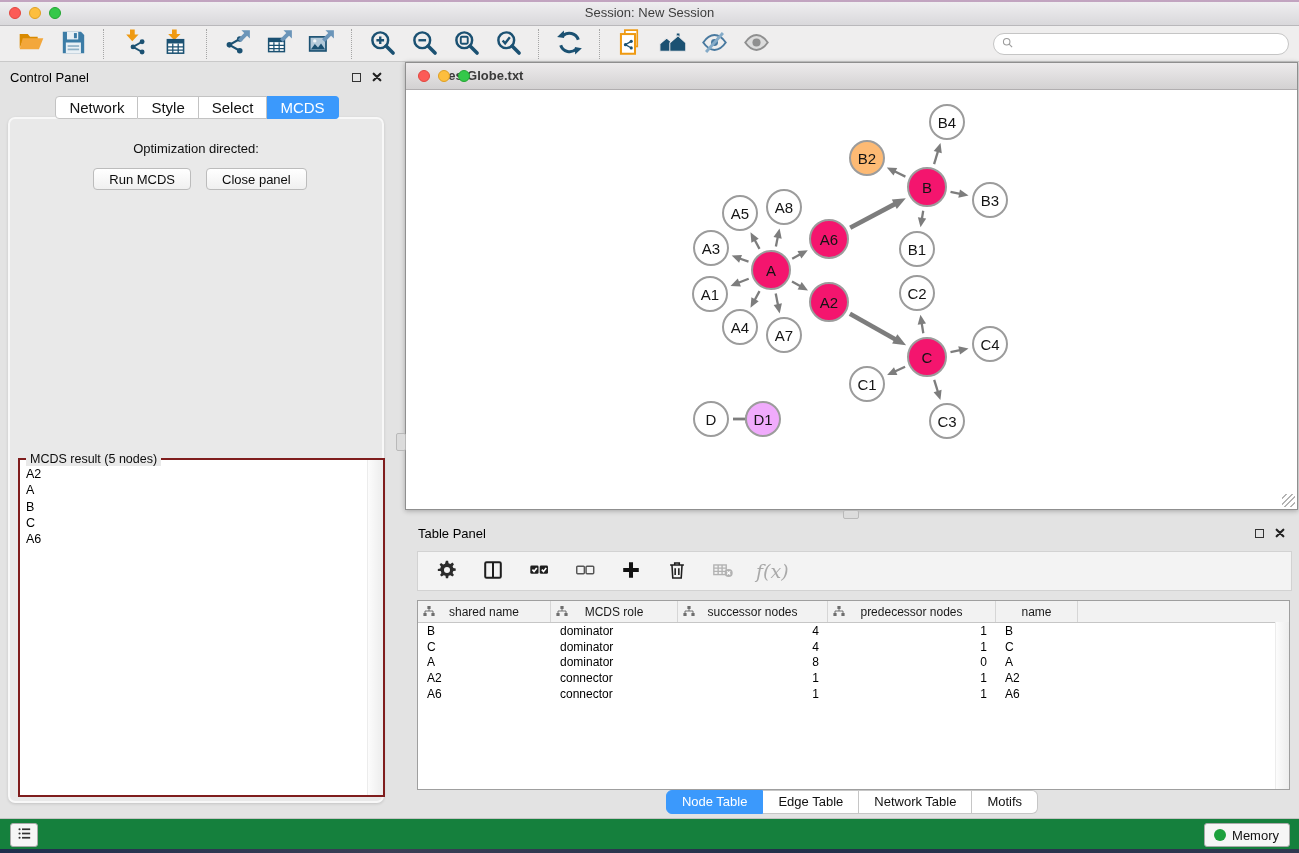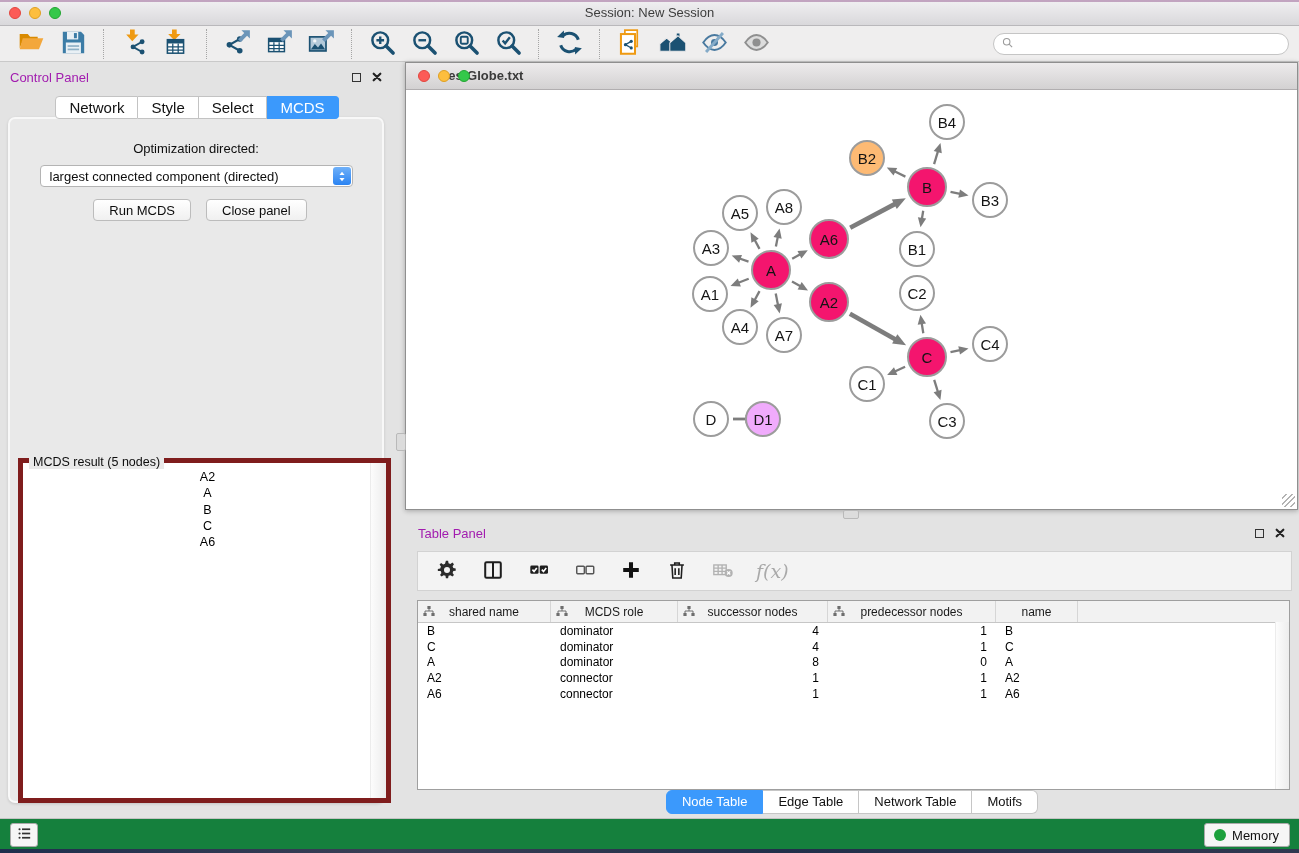--- a/index.html
+++ b/index.html
@@ -22,42 +22,42 @@
   .tb-btn svg{width:27px;height:27px;}
   .tb-sep{width:0;height:30px;border-left:1px dotted #a5a5a5;margin:0 9px;}
   .tb-search{margin-left:auto;width:296px;height:22px;border:1px solid #c5c5c5;border-radius:12px;
       background:#fff;display:flex;align-items:center;padding:0 7px;box-sizing:border-box;}
   .tb-search svg{width:13px;height:13px;flex:0 0 auto;}
   .tb-search input{border:none;outline:none;flex:1;font-size:12px;background:transparent;margin-left:4px;}
   
   .workspace{position:absolute;top:62px;left:0;width:1299px;height:756px;background:#e3e3e3;}
   
   .control-panel{position:absolute;left:0;top:0;width:394px;height:756px;}
-  .panel-title{position:absolute;left:10px;top:8px;font-size:13px;color:#a21caf;}
+  .panel-title{position:absolute;left:10px;top:8px;font-size:13px;color:#000000;}
   .panel-controls{position:absolute;right:12px;top:10px;display:flex;gap:11px;align-items:center;}
   .float-glyph{width:9px;height:9px;border:1.5px solid #333;box-sizing:border-box;}
   .close-glyph svg{width:10px;height:10px;display:block;}
   .ctabs{position:absolute;left:0;right:0;top:34px;display:flex;justify-content:center;z-index:2;}
   .ctab{height:21px;line-height:21px;padding:0 13px;background:#fff;border:1px solid #c3c3c3;border-left:none;
       font-size:15px;color:#111;cursor:default;}
   .ctab:first-child{border-left:1px solid #c3c3c3;border-radius:4px 0 0 4px;}
   .ctab:last-child{border-radius:0 4px 4px 0;}
   .ctab.active{background:#3b99fc;border-color:#3b99fc;color:#fff;}
   .cbox{position:absolute;left:8px;right:10px;top:55px;bottom:15px;background:#e9e9e9;
       border:2px solid #f8f8f8;border-radius:7px;box-shadow:0 1px 3px rgba(0,0,0,.14);}
   .opt-label{margin-top:22px;text-align:center;font-size:13px;color:#0e0e0e;}
   .opt-select{position:relative;margin:9px auto 0;width:313px;height:22px;background:#fff;border:1px solid #b4b4b4;
       border-radius:4px;font-size:13px;line-height:21px;padding-left:9px;box-sizing:border-box;color:#0d0d0d;}
   .opt-cap{position:absolute;right:1px;top:1px;width:18px;height:18px;border-radius:3px;
       background:linear-gradient(#70b1f9,#2a83f2);display:flex;align-items:center;justify-content:center;}
   .opt-cap svg{width:8px;height:13px;}
   .btn-row{display:flex;justify-content:center;gap:15px;margin-top:12px;margin-left:8px;}
   .push-btn{height:22px;padding:0 15px;background:linear-gradient(#ffffff,#f0f0f0);border:1px solid #bcbcbc;
       border-radius:4px;font-size:13px;color:#0d0d0d;font-family:"Liberation Sans",sans-serif;}
-  .result-box{position:absolute;left:18px;top:396px;width:363px;height:335px;background:#fff;border:5px solid #7f1d1d;text-align:center;}
+  .result-box{position:absolute;left:18px;top:396px;width:363px;height:335px;background:#fff;border:2px solid #7f1d1d;}
   .result-legend{position:absolute;top:-8px;left:6px;background:#e9e9e9;padding:0 4px;font-size:12.5px;color:#0d0d0d;}
   .result-list{padding:6px 0 0 6px;font-size:12.5px;line-height:16.3px;color:#000;}
   .result-scroll{position:absolute;right:0;top:0;bottom:0;width:15px;
       background:linear-gradient(to right,#fcfcfc,#ececec);border-left:1px solid #ececec;}
   
   .network-window{position:absolute;left:405px;top:0;width:893px;height:448px;background:#fff;
       border:1px solid #8f8f8f;box-sizing:border-box;box-shadow:0 1px 5px rgba(0,0,0,.28);}
   .nw-titlebar{height:26px;background:linear-gradient(#edebec,#d3d1d2);border-bottom:1px solid #b1aeb0;position:relative;}
   .nw-title{text-align:left;line-height:26px;font-size:13px;font-weight:600;color:#3a3a3a;padding-left:38px;}
   .nw-canvas{position:absolute;top:27px;left:0;right:0;bottom:0;background:#fff;overflow:hidden;}
@@ -286,29 +286,20 @@
         </div>
     </div>
     <div class="ctabs" id="control-tabs">
         <div class="ctab">Network</div>
         <div class="ctab">Style</div>
         <div class="ctab">Select</div>
         <div class="ctab active">MCDS</div>
       </div>
     <div class="cbox">
       <div class="opt-label">Optimization directed:</div>
-      <div class="opt-select">
-        <span>largest connected component (directed)</span>
-        <span class="opt-cap">
-          <svg viewBox="0 0 10 14">
-              <path d="M5 1l3.2 4.2H1.8z" fill="#fff"></path>
-              <path d="M5 13L8.2 8.8H1.8z" fill="#fff"></path>
-            </svg>
-        </span>
-      </div>
       <div class="btn-row">
         <button class="push-btn">Run MCDS</button>
         <button class="push-btn">Close panel</button>
       </div>
     </div>
     <div class="result-box">
       <div class="result-legend">MCDS result (5 nodes)</div>
       <div class="result-list" id="result-list">
           <div>A2</div>
           <div>A</div>

